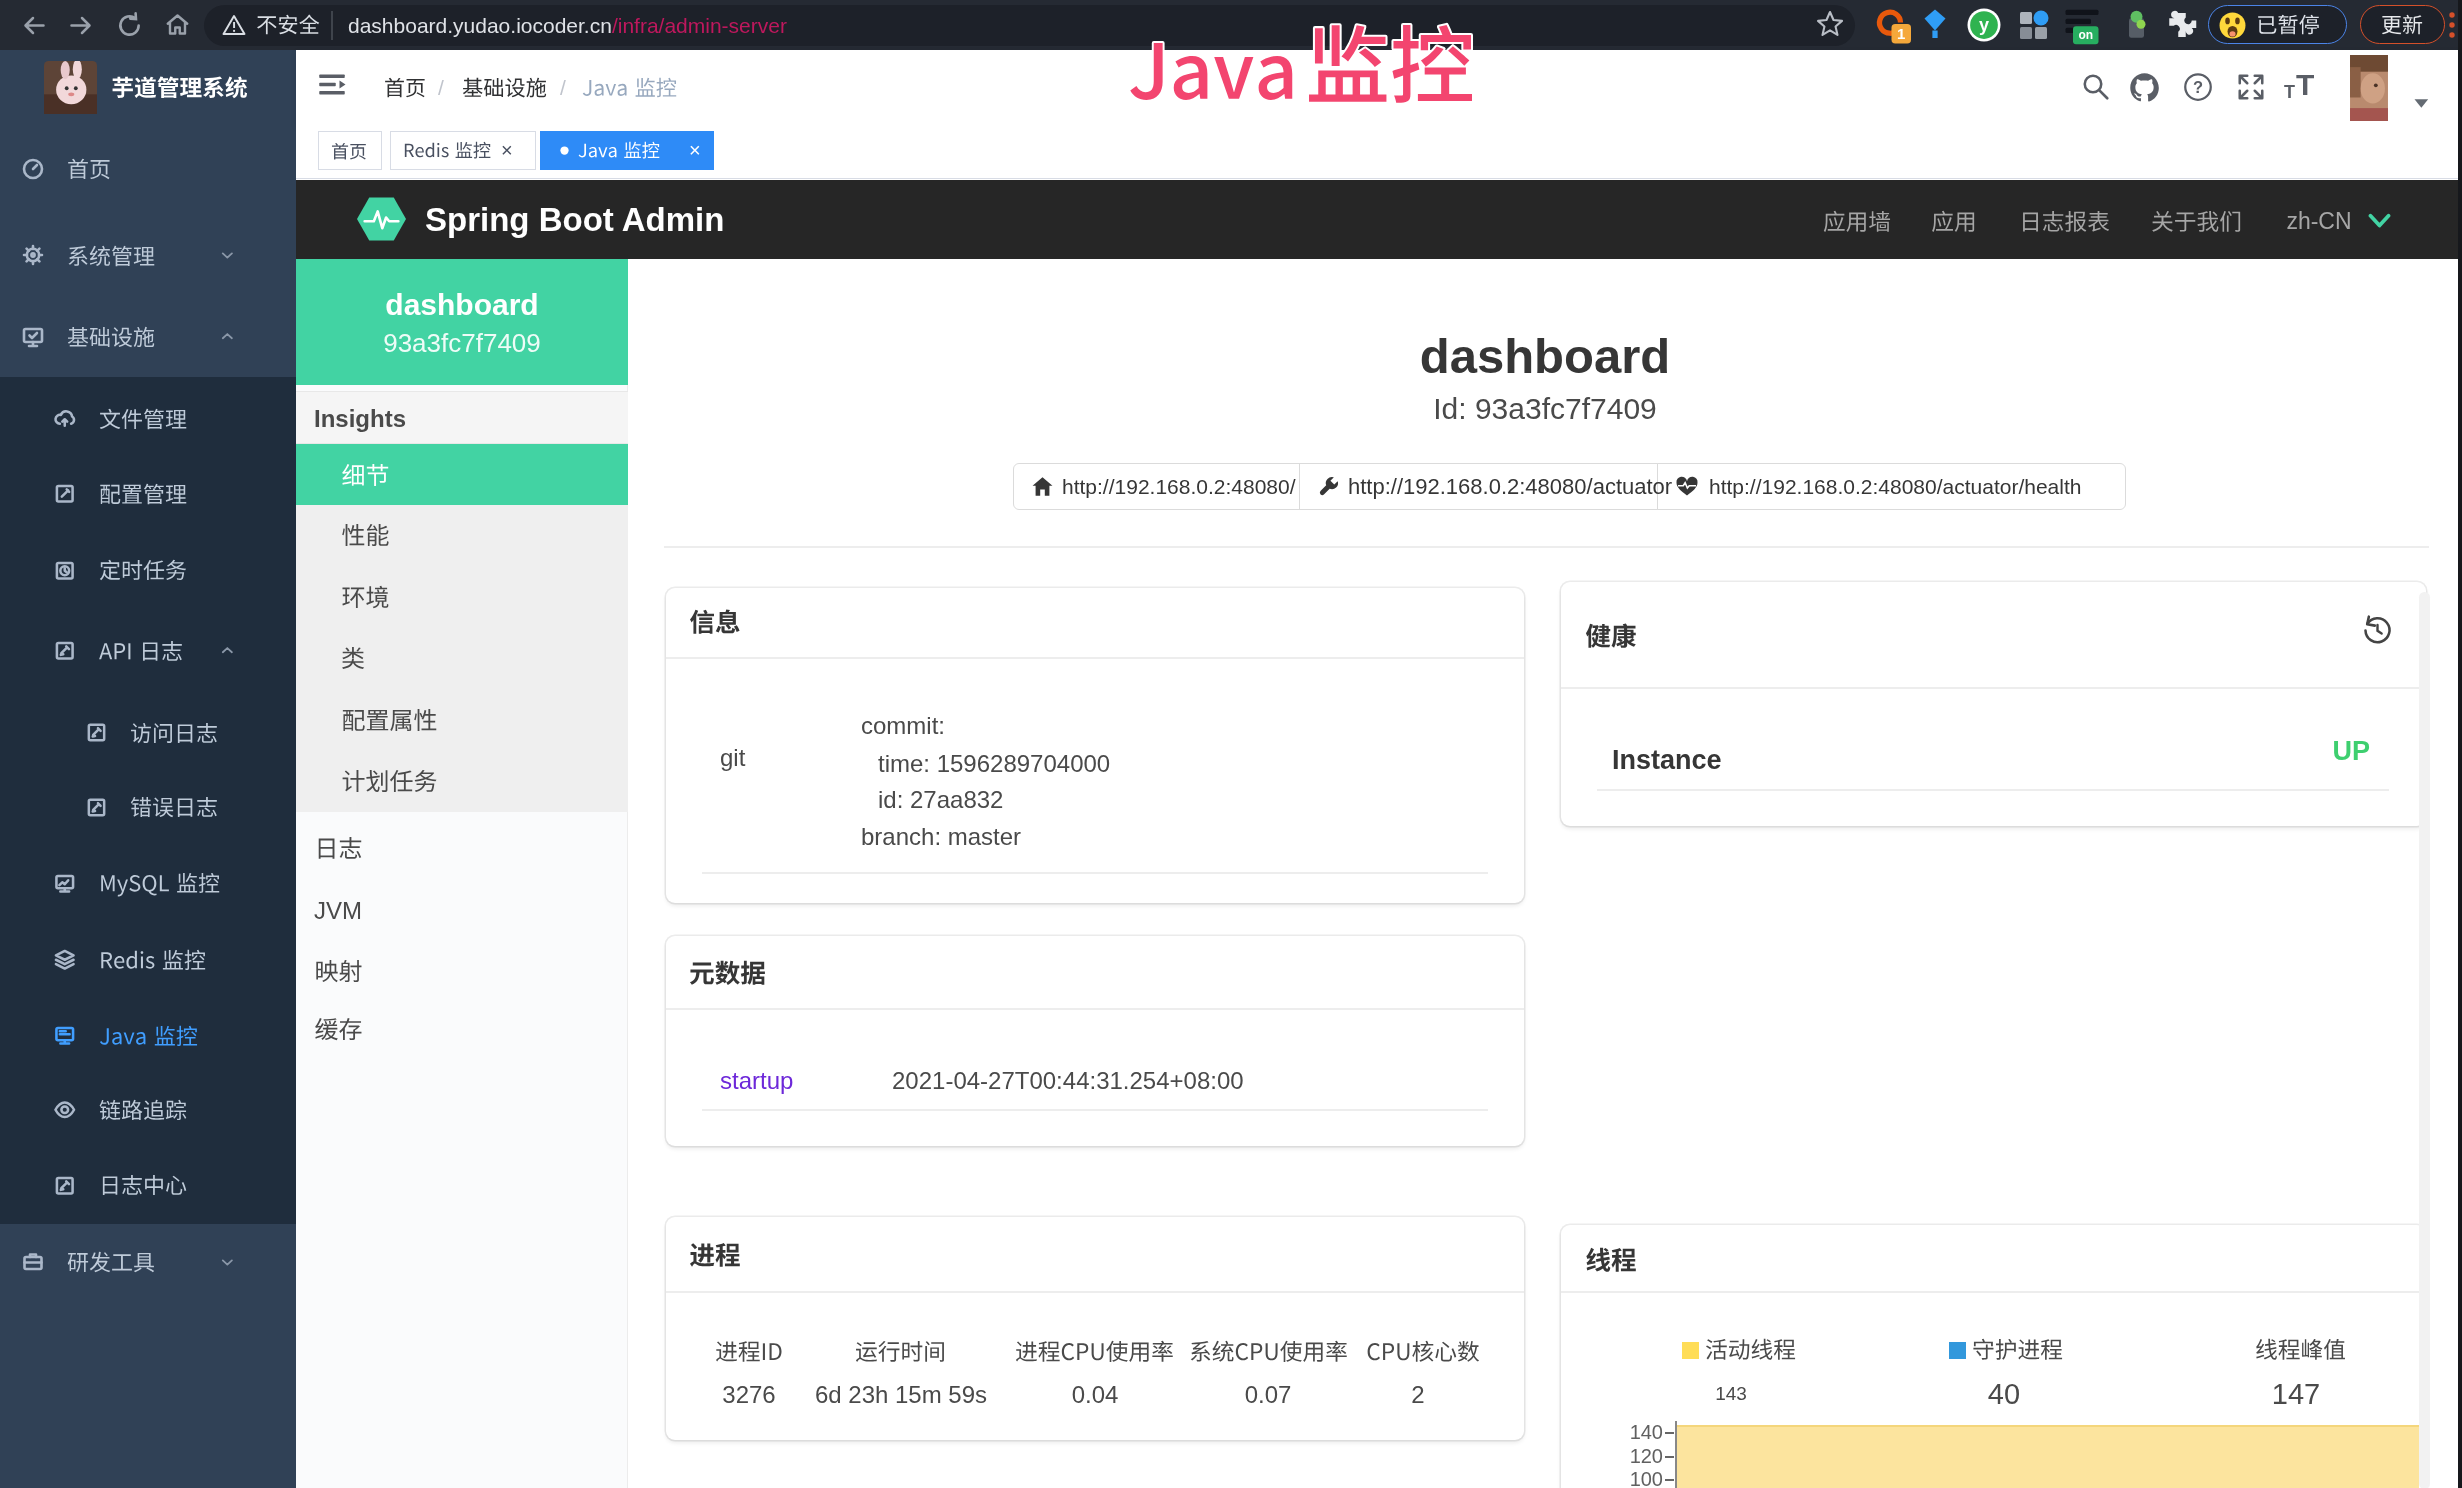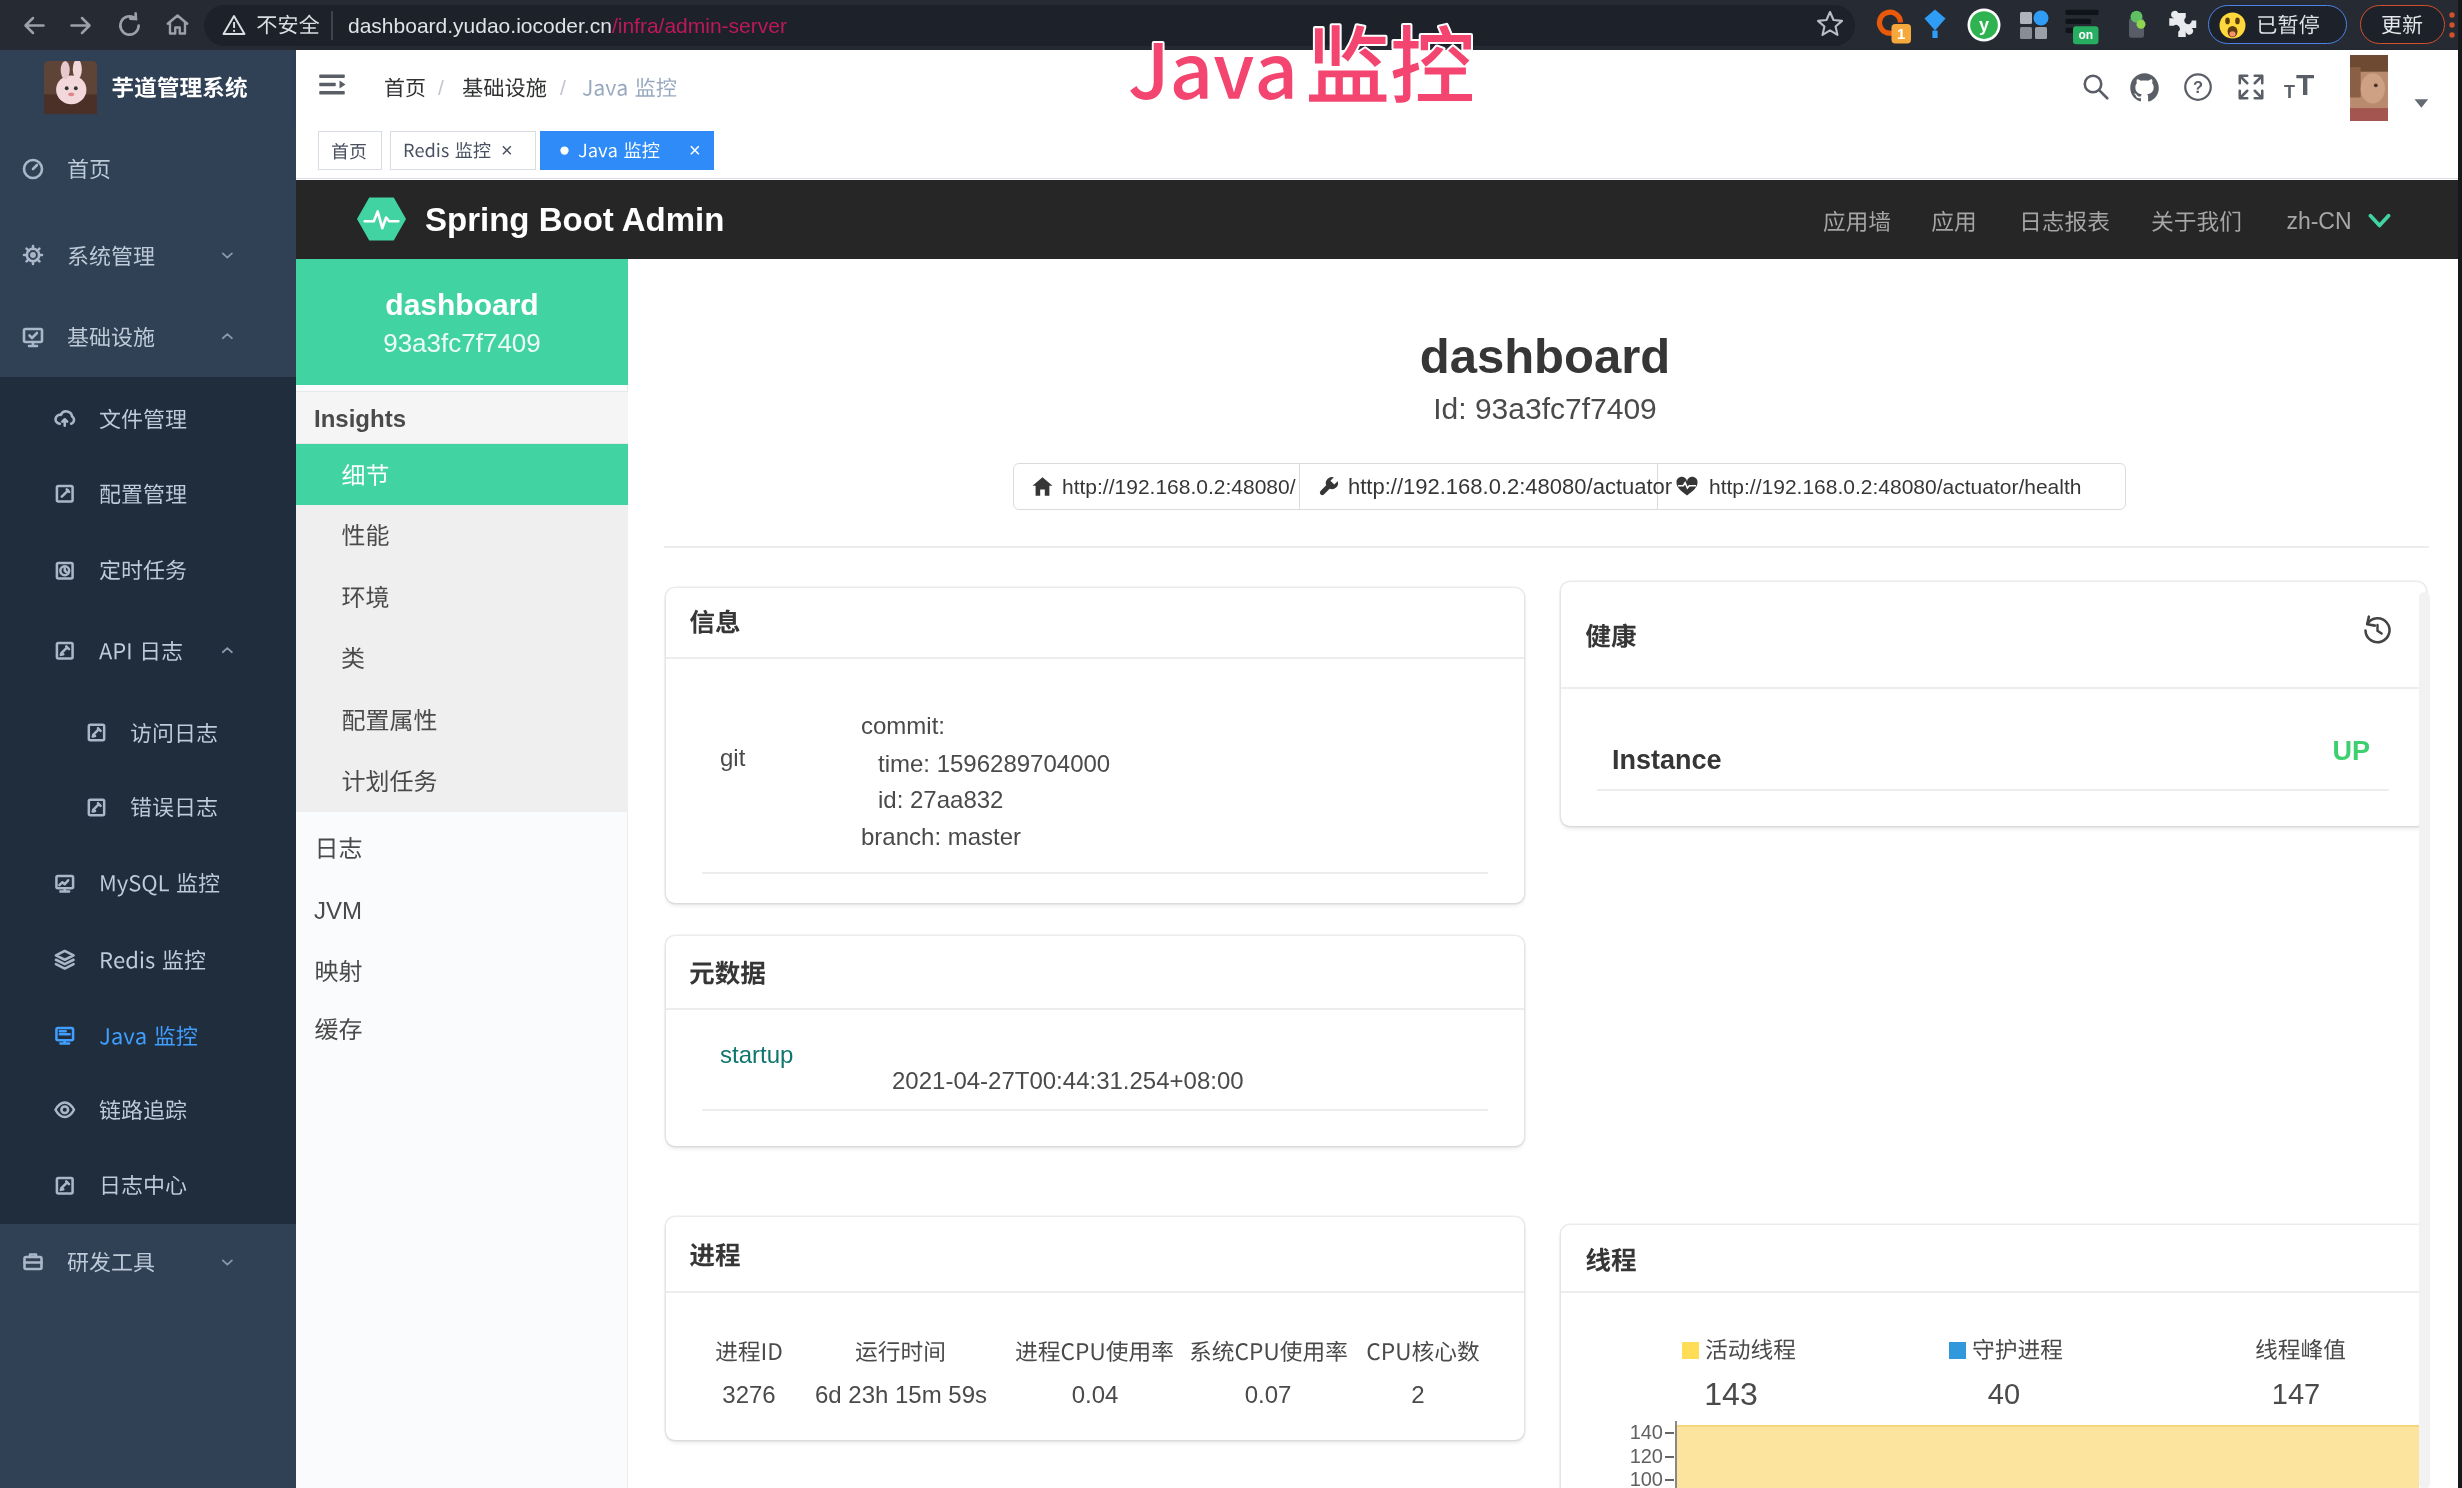--- a/index.html
+++ b/index.html
@@ -588,21 +588,21 @@
 <div style="position:absolute;left:702px;top:872px;width:786px;height:1.5px;background:#ededed;"></div>
 <div style="position:absolute;left:666px;top:936px;width:858px;height:210px;background:#fff;border-radius:9px;box-shadow:0 0 0 1.5px rgba(10,10,10,.08),0 3px 4.6px rgba(10,10,10,.08);"></div>
 <svg class="" style="position:absolute;left:689px;top:960px;" width="77" height="32" viewBox="0 0 102.0 42.5">
     <g fill="#363636" transform="translate(0,29.9) scale(0.03400,-0.03400)">
       <use href="#g91"></use>
       <use href="#g92" x="1000"></use>
       <use href="#g93" x="2000"></use>
     </g>
   </svg>
 <div style="position:absolute;left:666px;top:1008px;width:858px;height:1.5px;background:#ededed;"></div>
-<div style="position:absolute;font-family:'Liberation Sans',sans-serif;font-size:24px;color:#0f766e;font-weight:400;line-height:29px;white-space:pre;top:1040px;left:720px;">startup</div>
+<div style="position:absolute;font-family:'Liberation Sans',sans-serif;font-size:24px;color:#6d28d9;font-weight:400;line-height:29px;white-space:pre;top:1066px;left:720px;">startup</div>
 <div style="position:absolute;font-family:'Liberation Sans',sans-serif;font-size:24px;color:#4a4a4a;font-weight:400;line-height:29px;white-space:pre;top:1066px;left:892px;">2021-04-27T00:44:31.254+08:00</div>
 <div style="position:absolute;left:702px;top:1109px;width:786px;height:1.5px;background:#ededed;"></div>
 <div style="position:absolute;left:666px;top:1217px;width:858px;height:223px;background:#fff;border-radius:9px;box-shadow:0 0 0 1.5px rgba(10,10,10,.08),0 3px 4.6px rgba(10,10,10,.08);"></div>
 <svg class="" style="position:absolute;left:689px;top:1242px;" width="52" height="32" viewBox="0 0 68.0 42.5">
     <g fill="#363636" transform="translate(0,29.9) scale(0.03400,-0.03400)">
       <use href="#g94"></use>
       <use href="#g95" x="1000"></use>
     </g>
   </svg>
 <div style="position:absolute;left:666px;top:1291px;width:858px;height:1.5px;background:#ededed;"></div>
@@ -704,21 +704,21 @@
     </g>
   </svg>
 <svg class="" style="position:absolute;left:2255px;top:1338px;" width="91" height="28.4" viewBox="0 0 120.0 37.5">
     <g fill="#4a4a4a" transform="translate(0,26.4) scale(0.03000,-0.03000)">
       <use href="#g113"></use>
       <use href="#g97" x="1000"></use>
       <use href="#g116" x="2000"></use>
       <use href="#g117" x="3000"></use>
     </g>
   </svg>
-<div style="position:absolute;font-family:'Liberation Sans',sans-serif;font-size:32px;color:#4a4a4a;font-weight:400;line-height:34px;white-space:pre;top:1377px;left:1731px;transform:translateX(-50%);">143</div>
+<div style="position:absolute;font-family:'Liberation Sans',sans-serif;font-size:19px;color:#4a4a4a;font-weight:400;line-height:34px;white-space:pre;top:1377px;left:1731px;transform:translateX(-50%);">143</div>
 <div style="position:absolute;font-family:'Liberation Sans',sans-serif;font-size:29px;color:#4a4a4a;font-weight:400;line-height:34px;white-space:pre;top:1377px;left:2004px;transform:translateX(-50%);">40</div>
 <div style="position:absolute;font-family:'Liberation Sans',sans-serif;font-size:29px;color:#4a4a4a;font-weight:400;line-height:34px;white-space:pre;top:1377px;left:2296px;transform:translateX(-50%);">147</div>
 <div style="position:absolute;font-family:'Liberation Sans',sans-serif;font-size:20px;color:#606060;font-weight:400;line-height:23.5px;white-space:pre;top:1421px;right:799px;">140</div>
 <div style="position:absolute;font-family:'Liberation Sans',sans-serif;font-size:20px;color:#606060;font-weight:400;line-height:23.5px;white-space:pre;top:1445px;right:799px;">120</div>
 <div style="position:absolute;font-family:'Liberation Sans',sans-serif;font-size:20px;color:#606060;font-weight:400;line-height:23.5px;white-space:pre;top:1468px;right:799px;">100</div>
 <div style="position:absolute;left:1665px;top:1432px;width:9px;height:1.5px;background:#666;"></div>
 <div style="position:absolute;left:1665px;top:1456px;width:9px;height:1.5px;background:#666;"></div>
 <div style="position:absolute;left:1665px;top:1479px;width:9px;height:1.5px;background:#666;"></div>
 <div style="position:absolute;left:1675px;top:1421px;width:1.5px;height:67px;background:#888;"></div>
 <div style="position:absolute;left:1677px;top:1425px;width:742px;height:64px;background:#fce49e;border-top:2.3px solid #f4d67c;"></div>

